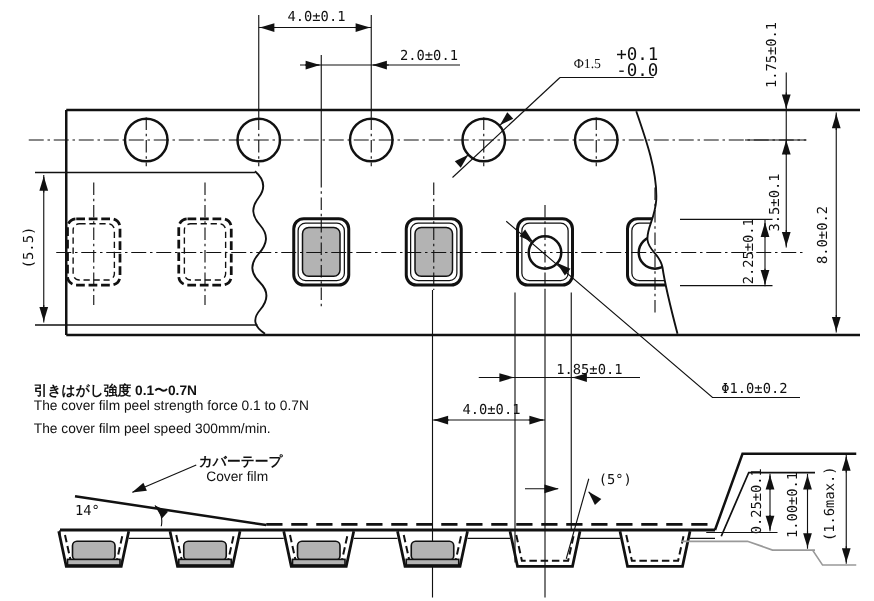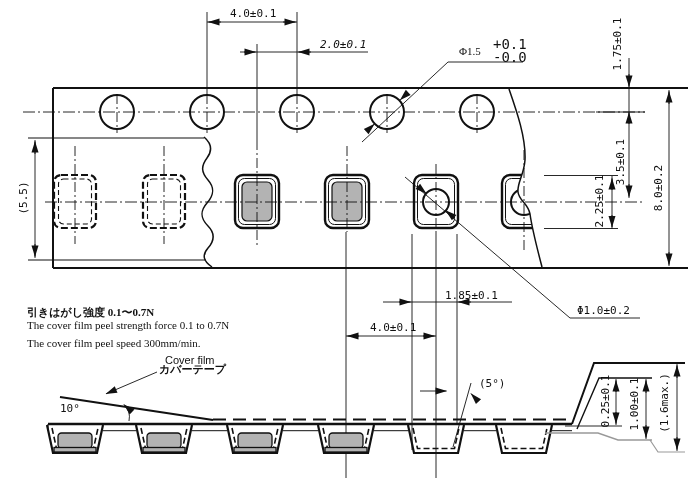--- a/index.html
+++ b/index.html
@@ -3,21 +3,21 @@
 <meta charset="utf-8">
 <style>
   html,body{margin:0;padding:0;background:#fff;}
   #stage{position:relative;width:699px;height:481px;background:#fff;overflow:hidden;
          font-family:"DejaVu Sans Mono","Liberation Sans",sans-serif;color:#111;}
   svg{position:absolute;left:0;top:0;}
   .dim{position:absolute;font-size:11px;letter-spacing:0;white-space:nowrap;color:#111;}
   .dimv{position:absolute;font-size:11px;white-space:nowrap;color:#111;
         transform:translate(-50%,-50%) rotate(-90deg);}
   .tol{position:absolute;font-size:14px;white-space:nowrap;color:#111;}
-  .note{position:absolute;font-size:11px;font-family:Liberation Serif, serif;white-space:nowrap;color:#111;}
+  .note{position:absolute;font-size:11px;font-family:Liberation Sans, sans-serif;white-space:nowrap;color:#111;}
   .note.jp{font-weight:700;font-size:11px;}
   .lbl{position:absolute;font-size:11px;font-family:"Liberation Sans",sans-serif;white-space:nowrap;color:#111;}
   .lbl.jp{font-weight:700;text-align:center;}
 </style>
 </head>
 <body>
 
 <div id="stage">
 
 <svg width="699" height="481" viewBox="0 0 699 481">
@@ -233,38 +233,38 @@
       <line x1="646" y1="393" x2="646" y2="380.5" marker-end="url(#arr)"></line>
       <line x1="646" y1="425" x2="646" y2="437.5" marker-end="url(#arr)"></line>
       <line x1="677" y1="364" x2="677" y2="451"></line>
       <line x1="677" y1="378" x2="677" y2="365.5" marker-end="url(#arr)"></line>
       <line x1="677" y1="437" x2="677" y2="449.5" marker-end="url(#arr)"></line>
     </g>
   </g>
 </svg>
 
 <div class="dim" style="left:230px;top:7px;">4.0±0.1</div>
-<div class="dim" style="left:320px;top:38px;font-style:italic;">2.0±0.1</div>
+<div class="dim" style="left:320px;top:38px;">2.0±0.1</div>
 <div class="dim" style="left:459px;top:45px;font-family:Liberation Serif, serif;">Φ1.5</div>
 <div class="tol" style="left:493px;top:36px;">+0.1</div>
 <div class="tol" style="left:493px;top:49px;">-0.0</div>
 <div class="dimv" style="left:617px;top:44px;">1.75±0.1</div>
 <div class="dimv" style="left:620px;top:162px;">3.5±0.1</div>
 <div class="dimv" style="left:599px;top:201px;">2.25±0.1</div>
 <div class="dimv" style="left:658px;top:188px;">8.0±0.2</div>
 <div class="dimv" style="left:23px;top:198px;">(5.5)</div>
 <div class="dim" style="left:445px;top:289px;">1.85±0.1</div>
 <div class="dim" style="left:370px;top:321px;">4.0±0.1</div>
 <div class="dim" style="left:577px;top:304px;">Φ1.0±0.2</div>
 
 <div class="note jp" style="left:27px;top:305px;">引きはがし強度 0.1〜0.7N</div>
 <div class="note" style="left:27px;top:319px;">The cover film peel strength force 0.1 to 0.7N</div>
 <div class="note" style="left:27px;top:337px;">The cover film peel speed 300mm/min.</div>
 
 <div class="lbl jp" style="left:159px;top:362px;">カバーテープ</div>
-<div class="lbl" style="left:165px;top:354px;">Cover film</div>
-<div class="dim" style="left:60px;top:402px;">10°</div>
+<div class="lbl" style="left:165px;top:376px;">Cover film</div>
+<div class="dim" style="left:60px;top:402px;">14°</div>
 <div class="dim" style="left:479px;top:377px;">(5°)</div>
 <div class="dimv" style="left:605px;top:401px;">0.25±0.1</div>
 <div class="dimv" style="left:634px;top:404px;">1.00±0.1</div>
 <div class="dimv" style="left:664px;top:403px;">(1.6max.)</div>
 
 </div>
 
 </body></html>

